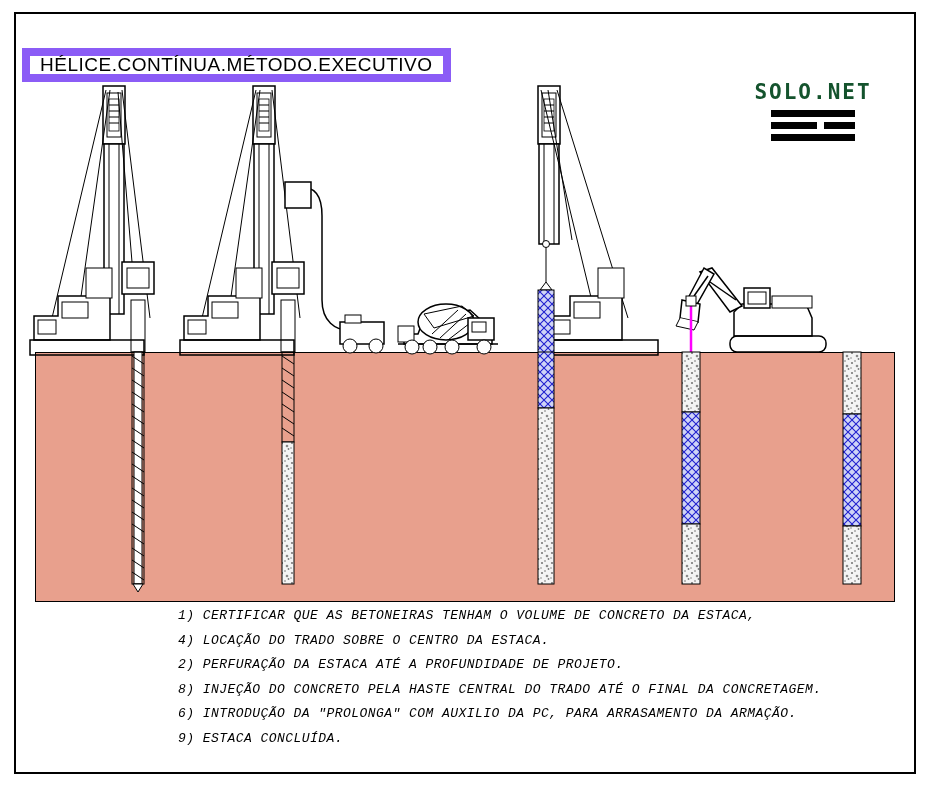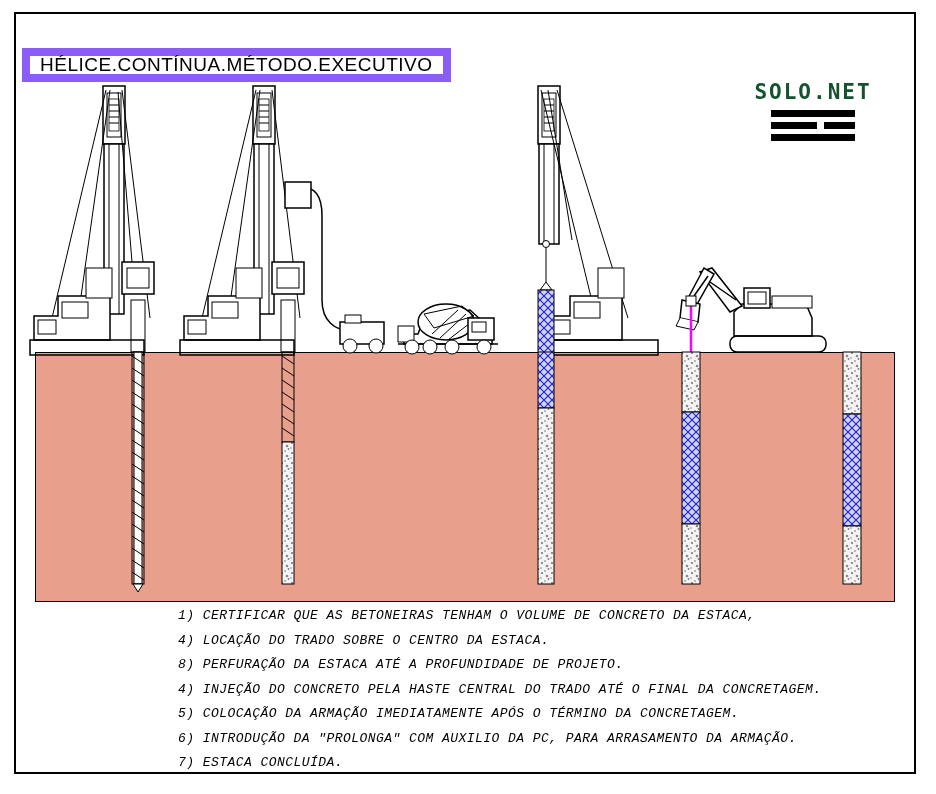--- a/index.html
+++ b/index.html
@@ -337,20 +337,19 @@
       </div>
       <div class="logo-bar-row">
         <div class="logo-bar bar-long"></div>
       </div>
     </div>
   </div>
 
   <div class="notes">
     <div class="note-line">1) CERTIFICAR QUE AS BETONEIRAS TENHAM O VOLUME DE CONCRETO DA ESTACA,</div>
     <div class="note-line">4) LOCAÇÃO DO TRADO SOBRE O CENTRO DA ESTACA.</div>
-    <div class="note-line">8) PERFURAÇÃO DA ESTACA ATÉ A PROFUNDIDADE DE PROJETO.</div>
-    <div class="note-line">4) INJEÇÃO DO CONCRETO PELA HASTE CENTRAL DO TRADO ATÉ O FINAL DA CONCRETAGEM.</div>
-    <div class="note-line">5) COLOCAÇÃO DA ARMAÇÃO IMEDIATAMENTE APÓS O TÉRMINO DA CONCRETAGEM.</div>
+    <div class="note-line">2) PERFURAÇÃO DA ESTACA ATÉ A PROFUNDIDADE DE PROJETO.</div>
+    <div class="note-line">8) INJEÇÃO DO CONCRETO PELA HASTE CENTRAL DO TRADO ATÉ O FINAL DA CONCRETAGEM.</div>
     <div class="note-line">6) INTRODUÇÃO DA "PROLONGA" COM AUXILIO DA PC, PARA ARRASAMENTO DA ARMAÇÃO.</div>
-    <div class="note-line">7) ESTACA  CONCLUÍDA.</div>
+    <div class="note-line">9) ESTACA  CONCLUÍDA.</div>
   </div>
 
 </div>
 
 </body></html>

